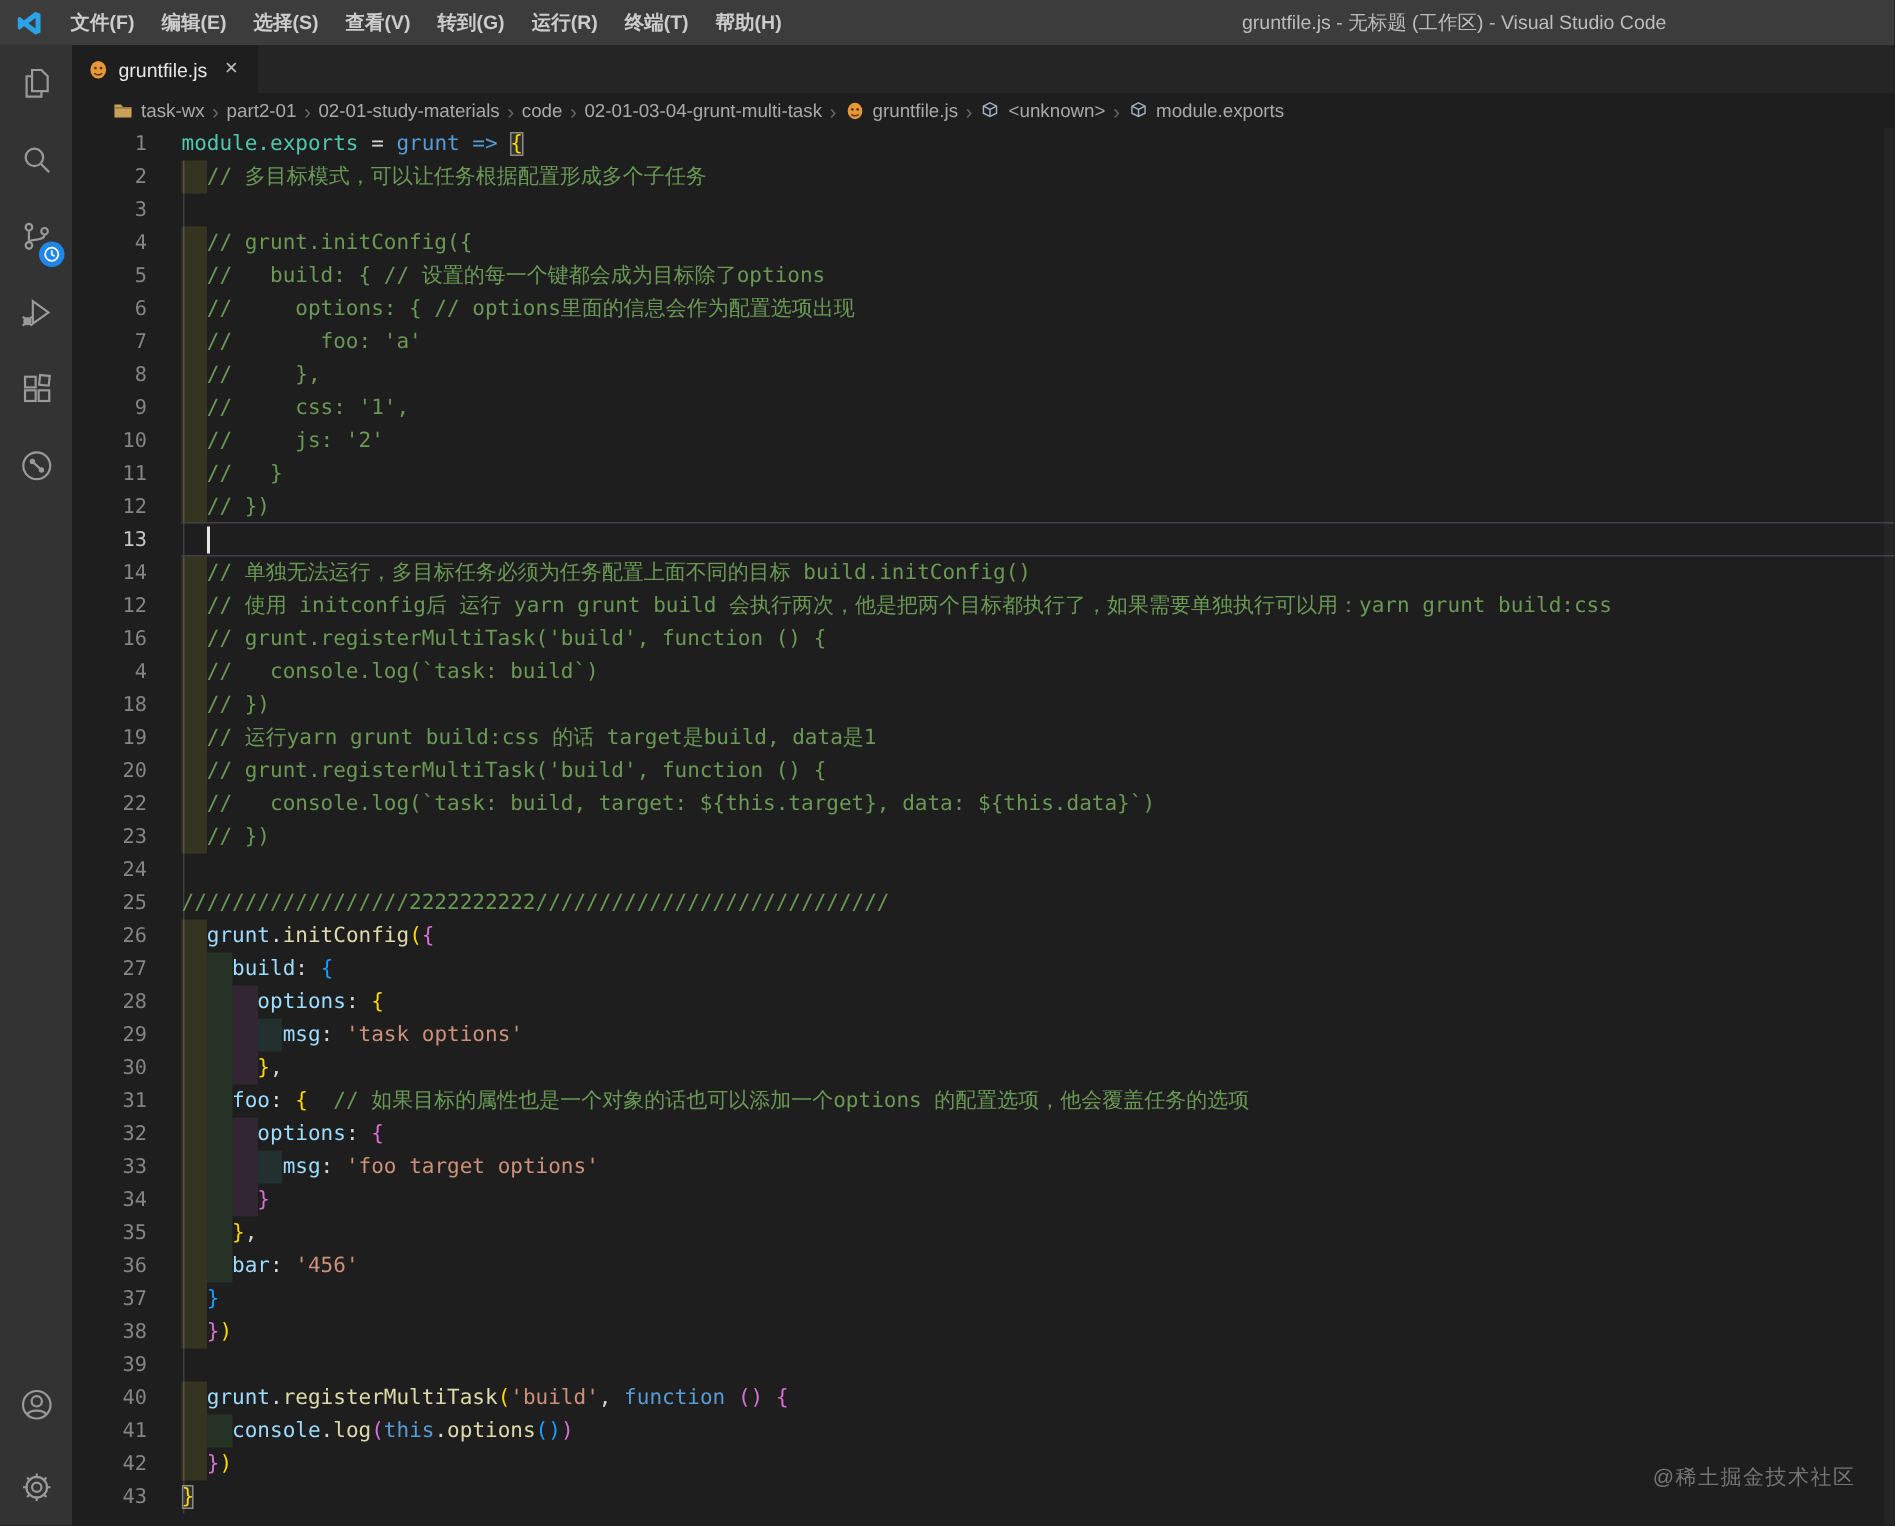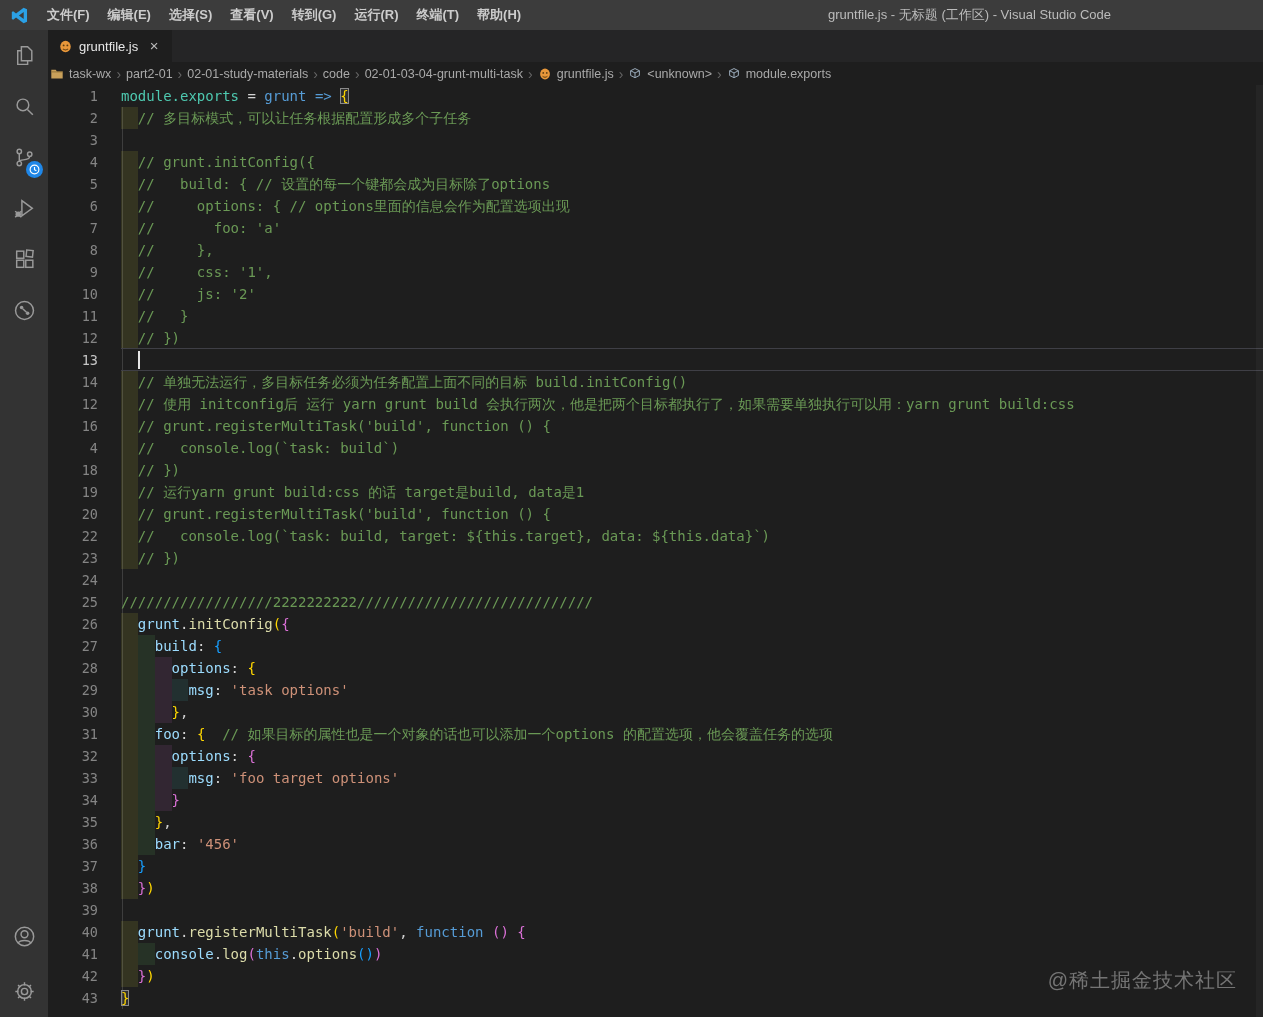--- a/index.html
+++ b/index.html
@@ -21,21 +21,21 @@
   .badge{position:absolute;right:5px;bottom:5px;width:17px;height:17px;border-radius:50%;
          background:var(--badge-bg,#1f87e8);display:flex;align-items:center;justify-content:center;}
   .badge svg{width:13px;height:13px;stroke:#fff;stroke-width:1.4;fill:none;}
   
   .editor-col{flex:1;display:flex;flex-direction:column;min-width:0;background:var(--editor-bg,#1e1e1e);}
   .tabbar{height:32px;background:var(--tabbar-bg,#252526);display:flex;flex:0 0 auto;}
   .tab{background:var(--tab-active-bg,#1e1e1e);display:flex;align-items:center;padding:0 8px 0 10px;gap:6px;}
   .tab-icon svg{width:15px;height:15px;display:block;}
   .tab-label{font-size:13px;color:var(--tab-text,#e8e8e8);}
   .tab-close{color:#bcbcbc;font-size:15px;width:20px;height:20px;line-height:20px;text-align:center;border-radius:4px;cursor:pointer;}
-  .breadcrumbs{height:23px;display:flex;align-items:center;padding-left:2px;font-size:12.5px;
+  .breadcrumbs{height:23px;display:flex;align-items:center;padding-left:27px;font-size:12.5px;
                color:var(--breadcrumb-text,#a9a9a9);flex:0 0 auto;white-space:nowrap;}
   .crumb{display:flex;align-items:center;gap:5px;cursor:pointer;}
   .crumb-icon svg{width:14px;height:14px;display:block;}
   .crumb-sep{color:#666;margin:0 5px;font-size:14px;}
   
   .code-area{position:relative;flex:1;overflow:hidden;font-family:"DejaVu Sans Mono","Liberation Mono",monospace;}
   .guide0{position:absolute;left:74px;top:22px;width:1px;height:902px;background:#5a5a5a;opacity:.55;z-index:0;}
   .row{position:relative;height:22px;line-height:22px;font-size:14px;white-space:pre;z-index:1;}
   .ln{position:absolute;left:0;top:0;width:50px;text-align:right;color:var(--gutter-text,#858585);font-size:13.5px;}
   .ln-active{color:var(--gutter-active,#c6c6c6);}
@@ -45,21 +45,21 @@
   .cur-line{position:absolute;left:73px;right:0;top:-1px;bottom:0;
             border-top:1px solid var(--current-line-border,#3f3f46);
             border-bottom:1px solid var(--current-line-border,#3f3f46);z-index:0;}
   .tk-cm{color:var(--comment,#6A9955);} .tk-pb{color:var(--prop,#9CDCFE);}
   .tk-kw{color:var(--keyword,#569CD6);} .tk-fn{color:var(--func,#DCDCAA);}
   .tk-st{color:var(--string,#CE9178);}  .tk-tl{color:var(--teal,#4EC9B0);}
   .tk-df{color:var(--default,#D4D4D4);} .tk-b1{color:var(--bracket1,#FFD700);}
   .tk-b2{color:var(--bracket2,#DA70D6);}.tk-b3{color:var(--bracket3,#179FFF);}
   .tk-bx{color:var(--bracket1,#FFD700);box-shadow:inset 0 0 0 1px #8a8a8a;background:rgba(110,110,110,.22);}
   .scroll-shadow{position:absolute;right:0;top:0;width:7px;height:100%;background:rgba(255,255,255,.035);z-index:2;}
-  .watermark{position:absolute;right:26px;bottom:23px;font-size:20px;letter-spacing:1px;
+  .watermark{position:absolute;right:26px;bottom:23px;font-size:14px;letter-spacing:1px;
              color:var(--watermark,#8a8a8a);opacity:.8;z-index:5;font-family:"Liberation Sans",sans-serif;}
 </style>
 </head>
 <body>
 
 <div class="titlebar">
   <span class="logo">
     <svg viewBox="0 0 24 24">
         <path fill="#2ba1e6" fill-rule="evenodd" d="M17.2 2.3 21.5 4.2 V19.8 L17.2 21.7 7.6 14.6 4 17.5 2.3 16.4 V7.6 L4 6.5 7.6 9.4 Z
          M17.3 7.6 11.3 12 17.3 16.4 Z"></path>

